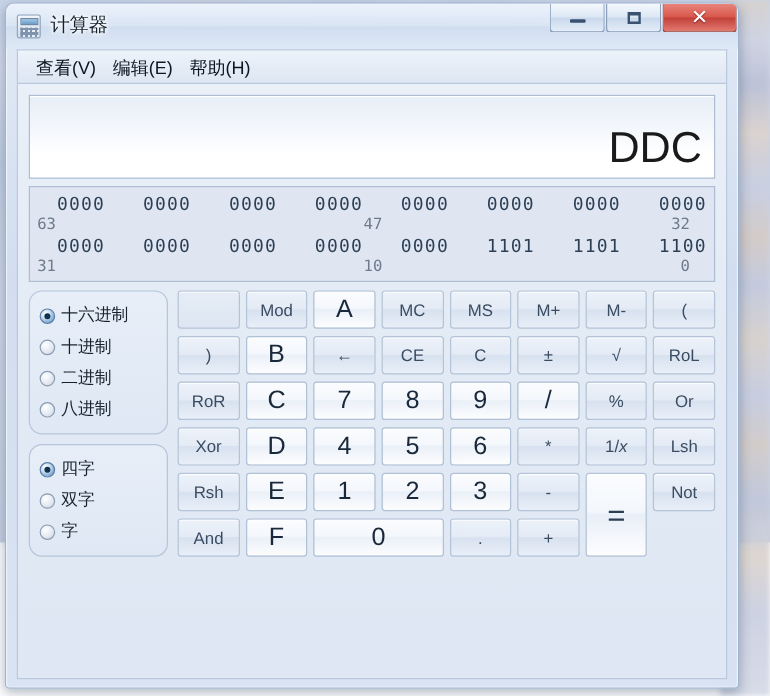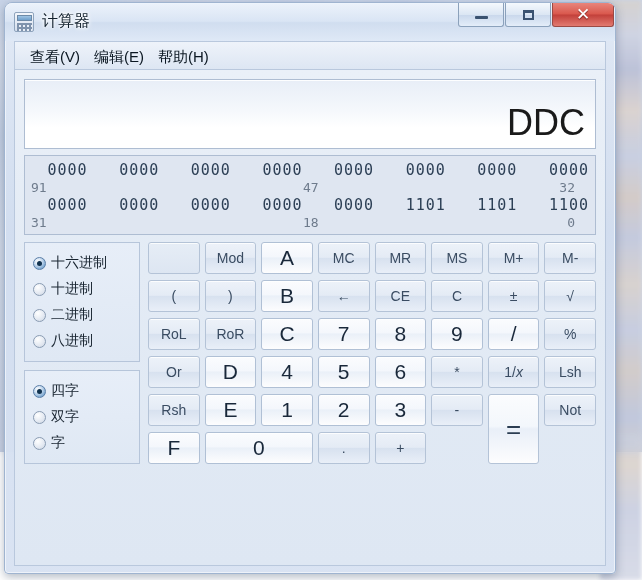--- a/index.html
+++ b/index.html
@@ -193,21 +193,21 @@
   }
   .bitlabel.left  { text-align: left; }
   .bitlabel.right { text-align: right; }
 
   
   #lower { margin-top: 7px; display: flex; }
 
   .groupbox {
     width: 116px;
     border: 1px solid #b6c5da;
-    border-radius: 0;
+    border-radius: 11px;
     background: linear-gradient(180deg,#e7eef8,#dfe8f4);
     padding: 7px 8px;
     text-align: center;
   }
   #groupbox-wordsize { margin-top: 8px; }
 
   .radio-row {
     display: flex; align-items: center;
     height: 26px;
     cursor: pointer;
@@ -334,21 +334,21 @@
           <div class="bitgroup">0000</div>
           <div class="bitgroup">0000</div>
           <div class="bitgroup">0000</div>
           <div class="bitgroup">0000</div>
           <div class="bitgroup">0000</div>
           <div class="bitgroup">0000</div>
           <div class="bitgroup">0000</div>
           <div class="bitgroup">0000</div>
         </div>
         <div class="lblrow">
-          <div class="bitlabel left">91</div>
+          <div class="bitlabel left">63</div>
           <div class="bitlabel"></div>
           <div class="bitlabel"></div>
           <div class="bitlabel"></div>
           <div class="bitlabel left">47</div>
           <div class="bitlabel"></div>
           <div class="bitlabel"></div>
           <div class="bitlabel right">32</div>
         </div>
 
         <div class="bitrow">
@@ -359,21 +359,21 @@
           <div class="bitgroup">0000</div>
           <div class="bitgroup">1101</div>
           <div class="bitgroup">1101</div>
           <div class="bitgroup">1100</div>
         </div>
         <div class="lblrow">
           <div class="bitlabel left">31</div>
           <div class="bitlabel"></div>
           <div class="bitlabel"></div>
           <div class="bitlabel"></div>
-          <div class="bitlabel left">18</div>
+          <div class="bitlabel left">10</div>
           <div class="bitlabel"></div>
           <div class="bitlabel"></div>
           <div class="bitlabel right">0</div>
         </div>
       </div>
 
       <div id="lower">
 
         <div>
 
@@ -411,58 +411,59 @@
             </div>
           </div>
 
         </div>
 
         <div id="keypad">
             <div class="key blank"></div>
             <div class="key fn">Mod</div>
             <div class="key num hex">A</div>
             <div class="key fn">MC</div>
-            <div class="key fn">MR</div>
             <div class="key fn">MS</div>
             <div class="key fn">M+</div>
             <div class="key fn">M-</div>
             <div class="key fn">(</div>
             <div class="key fn">)</div>
             <div class="key num hex">B</div>
             <div class="key fn arrow arrow-glyph">←</div>
             <div class="key fn">CE</div>
             <div class="key fn">C</div>
             <div class="key fn">±</div>
             <div class="key fn">√</div>
             <div class="key fn">RoL</div>
             <div class="key fn">RoR</div>
             <div class="key num hex">C</div>
             <div class="key num">7</div>
             <div class="key num">8</div>
             <div class="key num">9</div>
             <div class="key num">/</div>
             <div class="key fn">%</div>
             <div class="key fn">Or</div>
+            <div class="key fn">Xor</div>
             <div class="key num hex">D</div>
             <div class="key num">4</div>
             <div class="key num">5</div>
             <div class="key num">6</div>
             <div class="key fn">*</div>
             <div class="key fn">
               <span>1/<span class="it">x</span></span>
             </div>
             <div class="key fn">Lsh</div>
             <div class="key fn">Rsh</div>
             <div class="key num hex">E</div>
             <div class="key num">1</div>
             <div class="key num">2</div>
             <div class="key num">3</div>
             <div class="key fn">-</div>
             <div class="key eq">=</div>
             <div class="key fn">Not</div>
+            <div class="key fn">And</div>
             <div class="key num hex">F</div>
             <div class="key num zero">0</div>
             <div class="key fn">.</div>
             <div class="key fn">+</div>
           </div>
 
       </div>
     </div>
   </div>
 </div>

